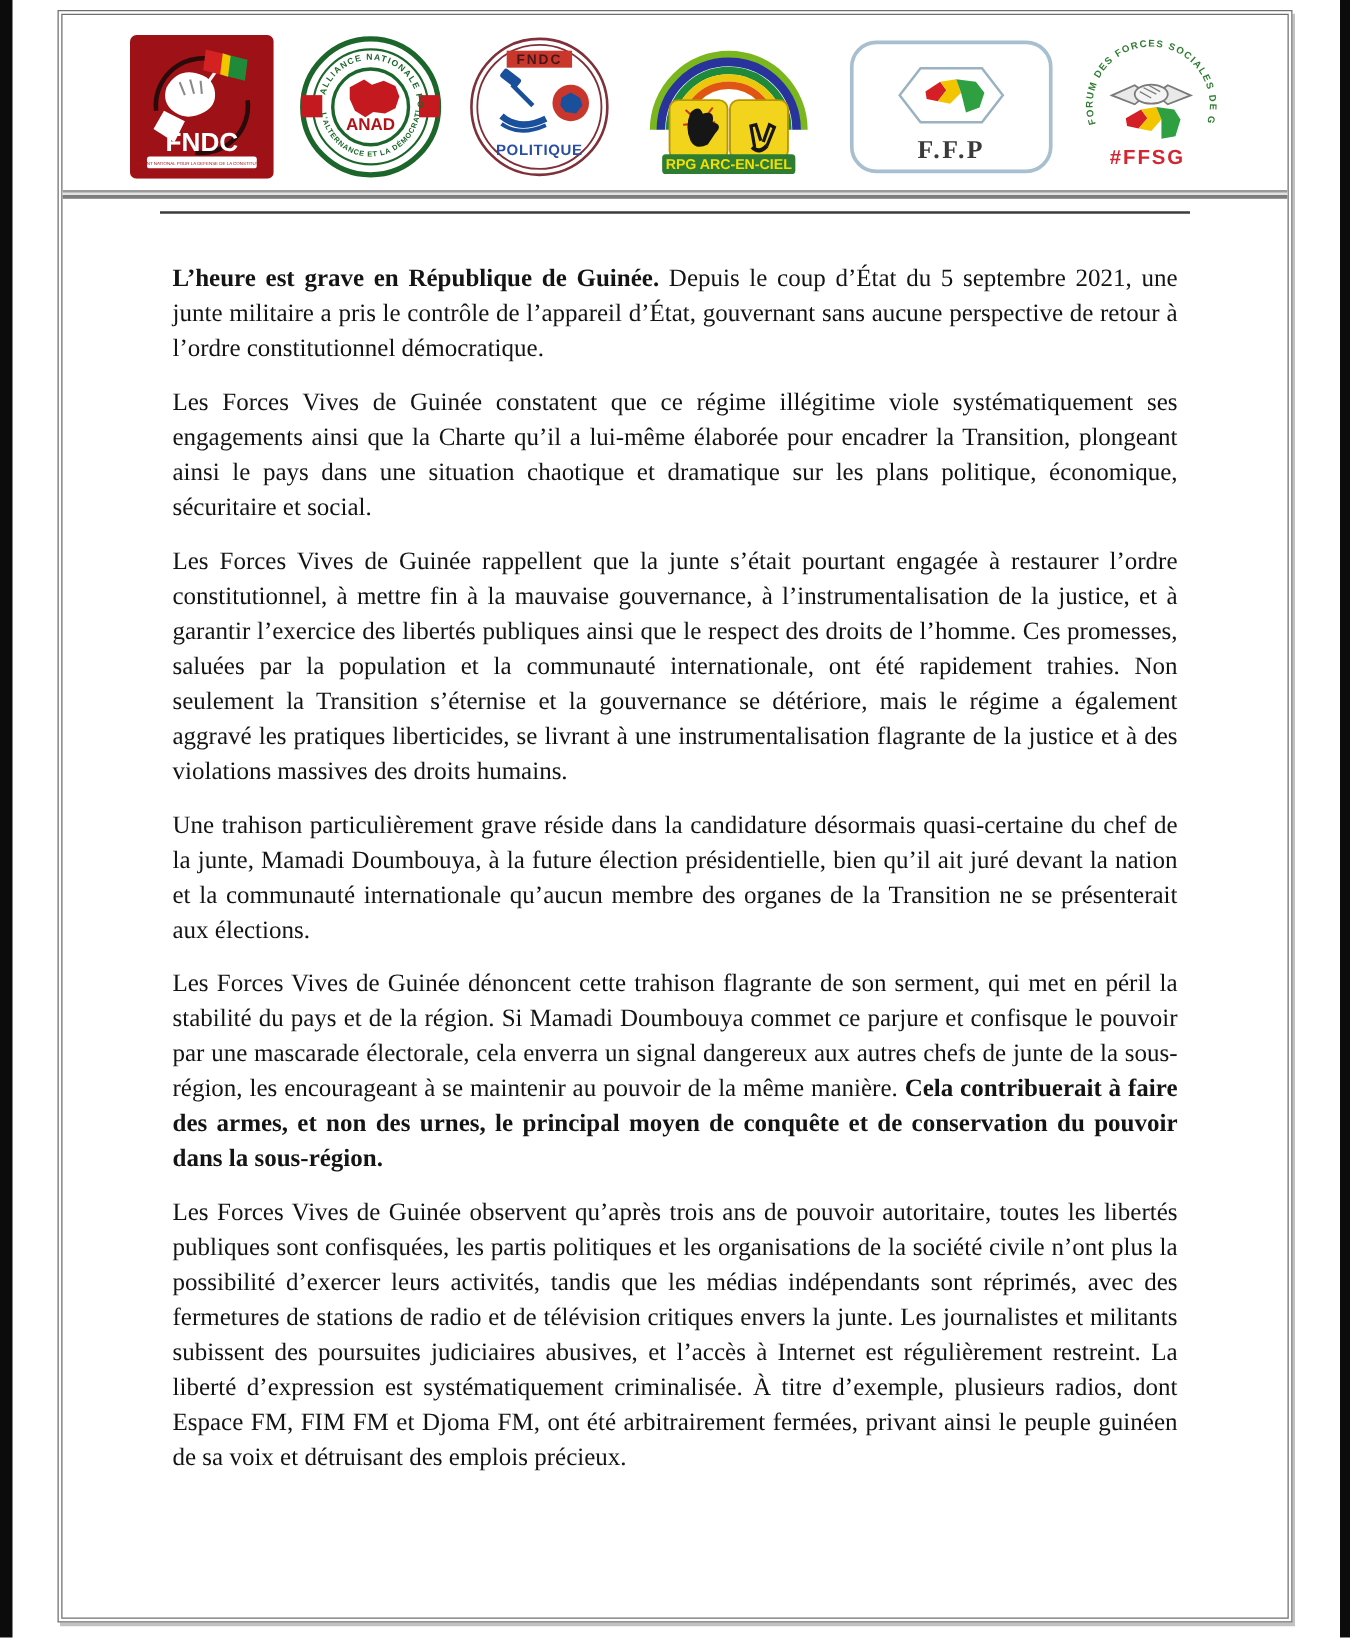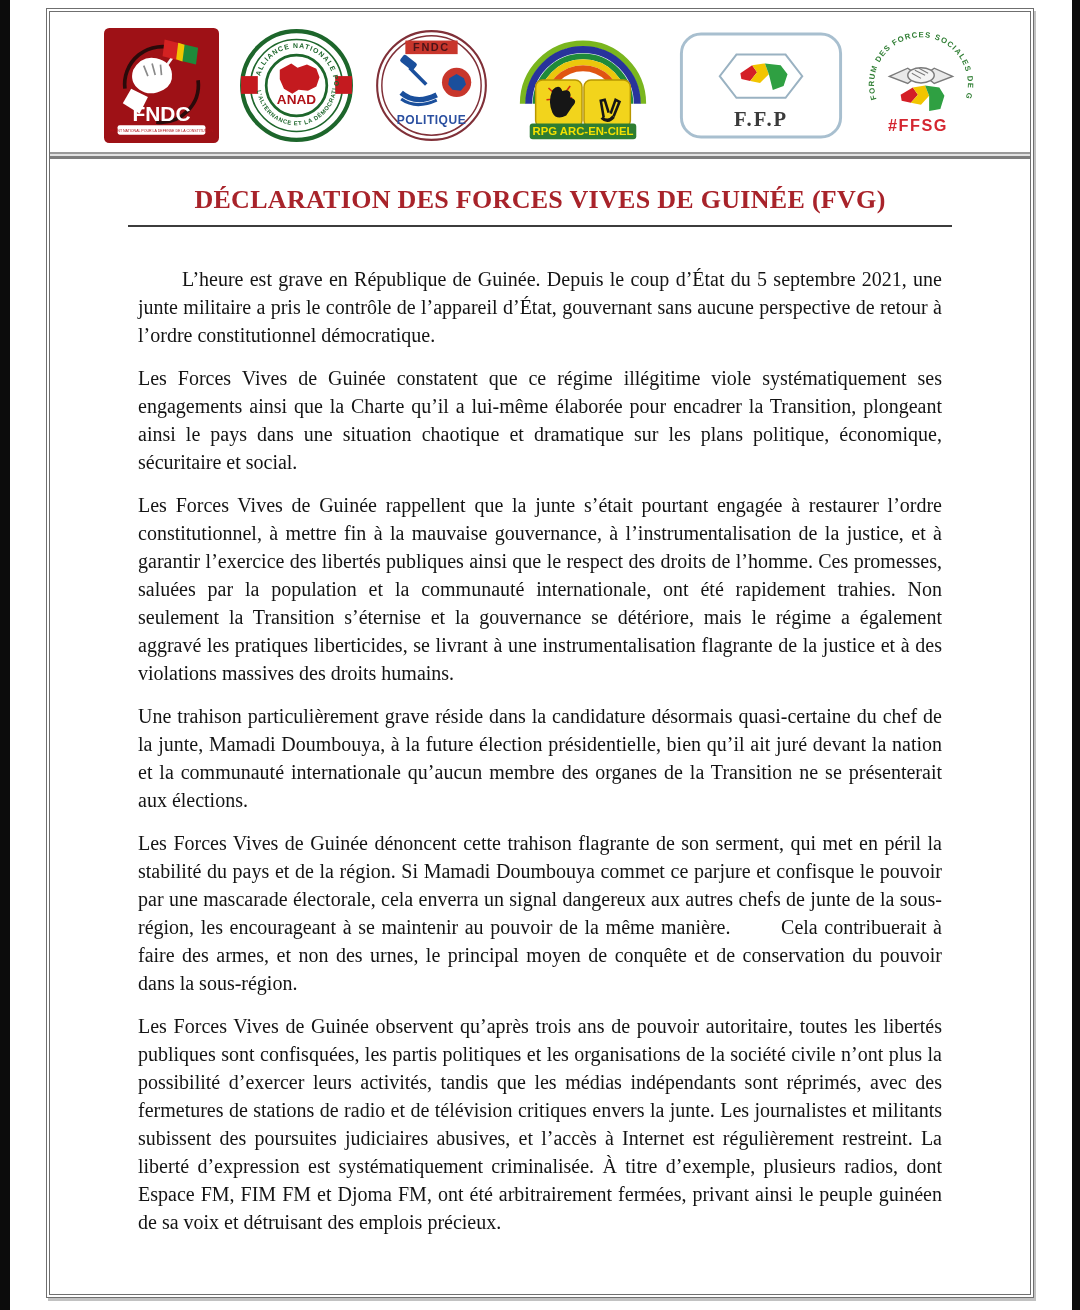--- a/index.html
+++ b/index.html
@@ -32,21 +32,21 @@
     color:#a8232a; font-size:26px; font-weight:bold; letter-spacing:.3px;
   }
   .title-rule { width:824px; margin:10px auto 0; border-bottom:2px solid #3c3c3c; }
 
   .doc-body {
     padding:38px 88px 0 88px;
     font-size:20px; line-height:28px; color:#141414;
     text-align:justify; text-justify:inter-word;
   }
   .para { margin-bottom:15px; }
-  .para b { font-weight:normal;margin-left:44px; }
+  .para b { font-weight:bold; }
 
   svg text { font-family:"Liberation Sans", sans-serif; }
   svg .serif { font-family:"Liberation Serif", serif; }
 </style>
 </head>
 <body>
 
 <div class="edge-bar edge-left"></div>
 <div class="edge-bar edge-right"></div>
 
@@ -168,21 +168,20 @@
         <polygon points="47,57 59,55 63,65 55,74 45,72 52,64" fill="#f2c500"></polygon>
         <polygon points="59,55 73,57 78,65 74,78 63,80 63,65" fill="#2fa042"></polygon>
       </g>
       <text x="52" y="100" font-size="16" font-weight="bold" fill="#d42630" text-anchor="middle" letter-spacing="1.5">#FFSG</text>
     </svg>
 
   </div>
 
   <div class="divider"></div>
 
-  <h1 class="doc-title">DÉCLARATION DES FORCES VIVES DE GUINÉE (FVG)</h1>
   <div class="title-rule"></div>
 
   <div class="doc-body">
       <p class="para"><b>L’heure est grave en République de Guinée. </b><span>Depuis le coup d’État du 5 septembre 2021, une junte militaire a pris le contrôle de l’appareil d’État, gouvernant sans aucune perspective de retour à l’ordre constitutionnel démocratique.</span></p>
       <p class="para"><span>Les Forces Vives de Guinée constatent que ce régime illégitime viole systématiquement ses engagements ainsi que la Charte qu’il a lui-même élaborée pour encadrer la Transition, plongeant ainsi le pays dans une situation chaotique et dramatique sur les plans politique, économique, sécuritaire et social.</span></p>
       <p class="para"><span>Les Forces Vives de Guinée rappellent que la junte s’était pourtant engagée à restaurer l’ordre constitutionnel, à mettre fin à la mauvaise gouvernance, à l’instrumentalisation de la justice, et à garantir l’exercice des libertés publiques ainsi que le respect des droits de l’homme. Ces promesses, saluées par la population et la communauté internationale, ont été rapidement trahies. Non seulement la Transition s’éternise et la gouvernance se détériore, mais le régime a également aggravé les pratiques liberticides, se livrant à une instrumentalisation flagrante de la justice et à des violations massives des droits humains.</span></p>
       <p class="para"><span>Une trahison particulièrement grave réside dans la candidature désormais quasi-certaine du chef de la junte, Mamadi Doumbouya, à la future élection présidentielle, bien qu’il ait juré devant la nation et la communauté internationale qu’aucun membre des organes de la Transition ne se présenterait aux élections.</span></p>
       <p class="para"><span>Les Forces Vives de Guinée dénoncent cette trahison flagrante de son serment, qui met en péril la stabilité du pays et de la région. Si Mamadi Doumbouya commet ce parjure et confisque le pouvoir par une mascarade électorale, cela enverra un signal dangereux aux autres chefs de junte de la sous-région, les encourageant à se maintenir au pouvoir de la même manière. </span><b>Cela contribuerait à faire des armes, et non des urnes, le principal moyen de conquête et de conservation du pouvoir dans la sous-région.</b></p>
       <p class="para"><span>Les Forces Vives de Guinée observent qu’après trois ans de pouvoir autoritaire, toutes les libertés publiques sont confisquées, les partis politiques et les organisations de la société civile n’ont plus la possibilité d’exercer leurs activités, tandis que les médias indépendants sont réprimés, avec des fermetures de stations de radio et de télévision critiques envers la junte. Les journalistes et militants subissent des poursuites judiciaires abusives, et l’accès à Internet est régulièrement restreint. La liberté d’expression est systématiquement criminalisée. À titre d’exemple, plusieurs radios, dont Espace FM, FIM FM et Djoma FM, ont été arbitrairement fermées, privant ainsi le peuple guinéen de sa voix et détruisant des emplois précieux.</span></p>
     </div>

